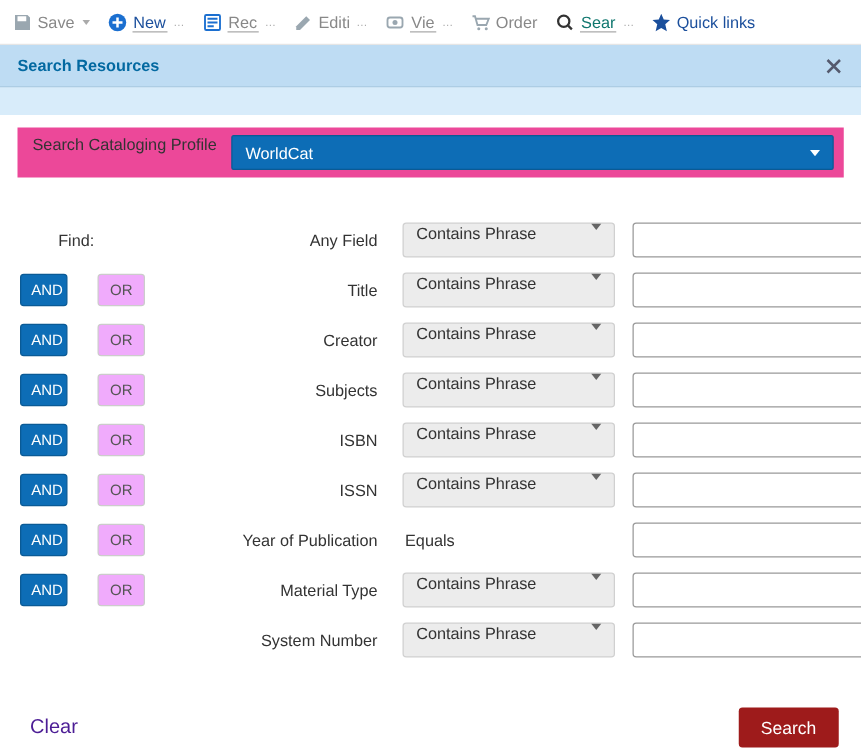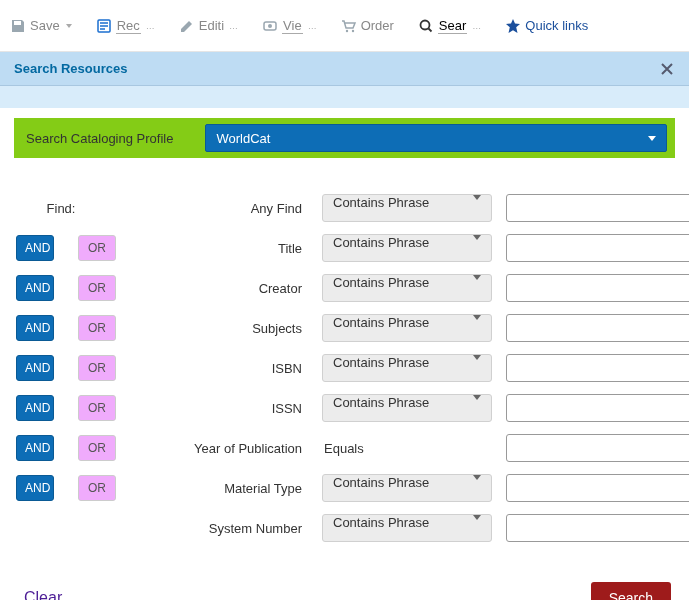--- a/index.html
+++ b/index.html
@@ -7,42 +7,42 @@
     margin: 0;
     font-family: Arial, Helvetica, sans-serif;
     font-size: 13px;
     color: #333;
     background: #fff;
     width: 689px;
   }
   .toolbar {
     display: flex;
     align-items: center;
-    height: 52px;
+    height: 36px;
     padding: 0 4px;
     border-bottom: 1px solid #e5e5e5;
-    gap: 12px;
+    gap: 2px;
   }
   .toolbar-item {
     display: flex;
     align-items: center;
     gap: 4px;
     padding: 4px 6px;
     color: #888;
     white-space: nowrap;
     cursor: pointer;
     font-size: 13px;
   }
   .toolbar-item.ellip::after {
     content: "\2026";
     font-size: 9px;
     color: #aaa;
     margin-left: 1px;
   }
-  .toolbar-item.active { color: #000000; }
+  .toolbar-item.active { color: #0f766e; }
   .toolbar-item.link { color: #1b4f9c; }
   .ticon { width: 16px; height: 16px; display: inline-flex; align-items: center; justify-content: center; }
   .ticon svg { width: 16px; height: 16px; }
   .caret {
     width: 0; height: 0;
     border-left: 3px solid transparent;
     border-right: 3px solid transparent;
     border-top: 4px solid #aaa;
     margin-left: 2px;
   }
@@ -60,40 +60,38 @@
   .panel-title { font-weight: bold; font-size: 13px; color: #0369a1; }
   .close-x { width: 16px; height: 16px; cursor: pointer; }
   .close-x svg { width: 16px; height: 16px; stroke: #555a6e; }
   .panel-sub {
     background: #d8ecfa;
     height: 22px;
   }
 
   .content { padding: 10px 14px 16px 14px; }
   .profile-row {
-    background: #84cc16;
-    display: flex;
-    align-items: center;
+    background: #ec4899;
+    display: flex;
     padding: 6px 8px;
     gap: 12px;
   }
   .profile-label { font-size: 13px; color: #333; padding-left: 4px; flex: 0 0 auto; }
   .profile-select {
     flex: 1;
     background: #0d6db6;
     color: #fff;
     border: 1px solid #0a5a95;
     border-radius: 2px;
     height: 28px;
     display: flex;
     align-items: center;
     justify-content: space-between;
     padding: 0 10px;
     cursor: pointer;
-    margin-left: 20px;
   }
   .psel-caret {
     width: 0; height: 0;
     border-left: 4px solid transparent;
     border-right: 4px solid transparent;
     border-top: 5px solid #fff;
   }
 
   .form { margin-top: 30px; }
   .row {
@@ -168,20 +166,29 @@
 
 <div class="toolbar">
   <div class="toolbar-item">
     <span class="ticon">
       <svg viewBox="0 0 16 16">
           <path fill="#9aa7b0" d="M2 2h10l2 2v10H2V2zm2 1v4h7V3H4zm1 6h6v4H5V9z"></path>
         </svg>
     </span>
     <span>Save</span>
     <span class="caret"></span>
+  </div>
+  <div class="toolbar-item link ellip">
+    <span class="ticon">
+      <svg viewBox="0 0 16 16">
+          <circle cx="8" cy="8" r="7" fill="#1b6fd0"></circle>
+          <path stroke="#fff" stroke-width="2" d="M8 4v8M4 8h8"></path>
+        </svg>
+    </span>
+    <span class="ul">New</span>
   </div>
   <div class="toolbar-item ellip">
     <span class="ticon">
       <svg viewBox="0 0 16 16">
           <rect x="2" y="2" width="12" height="12" rx="1" fill="none" stroke="#1b6fd0" stroke-width="1.5"></rect>
           <path stroke="#1b6fd0" stroke-width="1.5" d="M4 5h8M4 8h8M4 11h5"></path>
         </svg>
     </span>
     <span class="ul">Rec</span>
   </div>
@@ -246,21 +253,21 @@
     <span class="profile-label">Search Cataloging Profile</span>
     <div class="profile-select">
       <span>WorldCat</span>
       <span class="psel-caret"></span>
     </div>
   </div>
 
   <div class="form" id="form">
       <div class="row">
         <div class="find-label">Find:</div>
-        <div class="field-label">Any Find</div>
+        <div class="field-label">Any Field</div>
         <div class="select">
           <span>Contains Phrase</span>
           <span class="sel-caret"></span>
         </div>
         <input type="text" class="txt" style="">
       </div>
       <div class="row">
         <div class="op-cell">
           <div class="op-btn active">AND</div>
           <div class="op-btn">OR</div>

